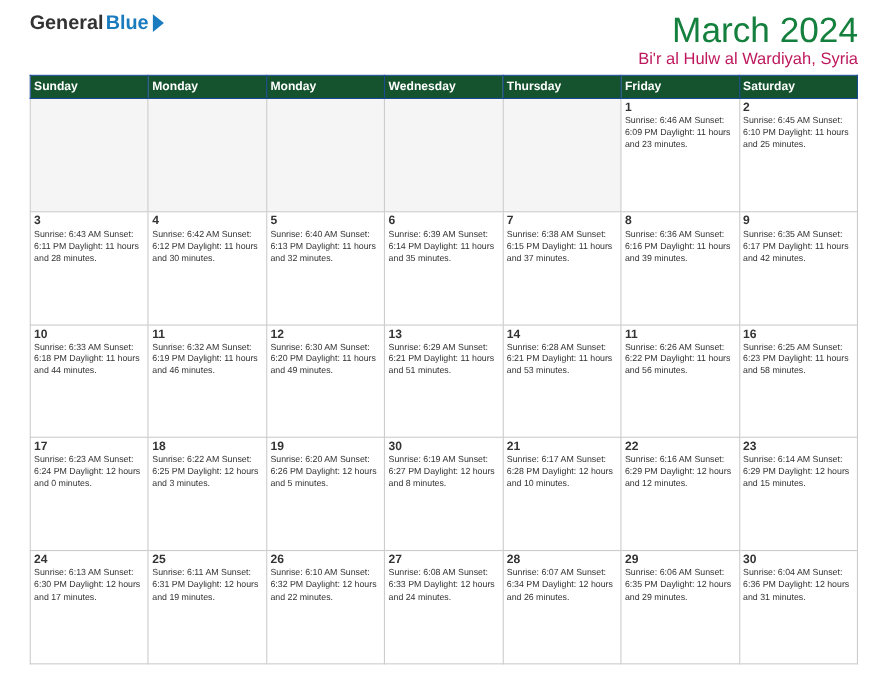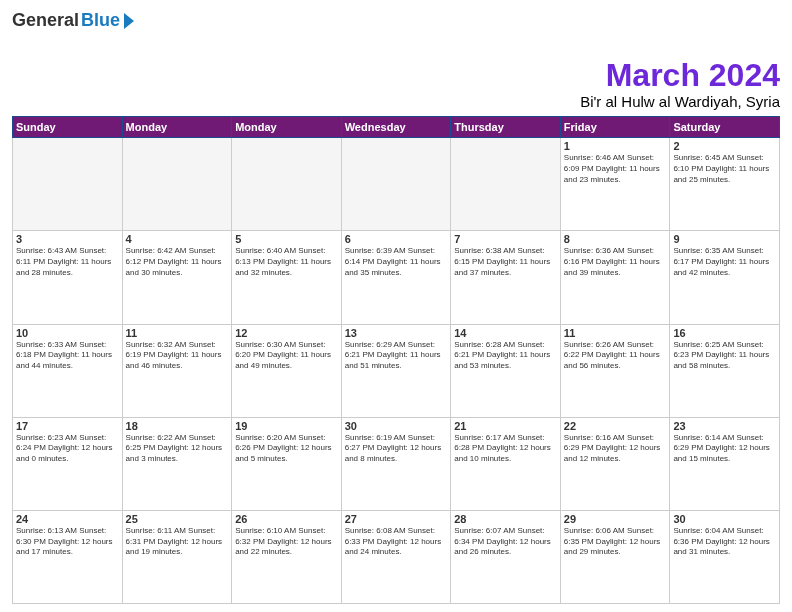--- a/index.html
+++ b/index.html
@@ -9,21 +9,21 @@
       width: 792px;
       height: 612px;
       overflow: hidden;
     }
     .page {
       width: 792px;
       height: 612px;
       background: #fff;
       display: flex;
       flex-direction: column;
-      padding: 10px 12px 8px 12px;
+      padding: 10px 12px 8px 27px;
     }
     .header {
       display: flex;
       justify-content: space-between;
       align-items: flex-start;
       margin-bottom: 6px;
     }
     .logo-area {
       display: flex;
       flex-direction: column;
@@ -50,38 +50,37 @@
       border-left: 10px solid #1a7bbf;
       border-top: 8px solid transparent;
       border-bottom: 8px solid transparent;
       margin-left: 2px;
     }
     .title-area {
       text-align: right;
     }
     .month-title {
       font-size: 32px;
-      font-weight: bold;
-      color: #6d28d9;
+      font-weight: normal;
+      color: #15803d;
       line-height: 1.1;
-      margin-top: 48px;
     }
     .location-title {
       font-size: 15px;
-      color: #000000;
+      color: #be185d;
     }
     .calendar {
       flex: 1;
       border: 1px solid #ccc;
       border-collapse: collapse;
       width: 100%;
       table-layout: fixed;
     }
     .calendar th {
-      background: #701a75;
+      background: #14532d;
       color: #fff;
       font-size: 11px;
       font-weight: bold;
       padding: 4px 3px;
       text-align: left;
       border: 1px solid #1a4a8f;
     }
     .calendar td {
       border: 1px solid #ccc;
       vertical-align: top;

